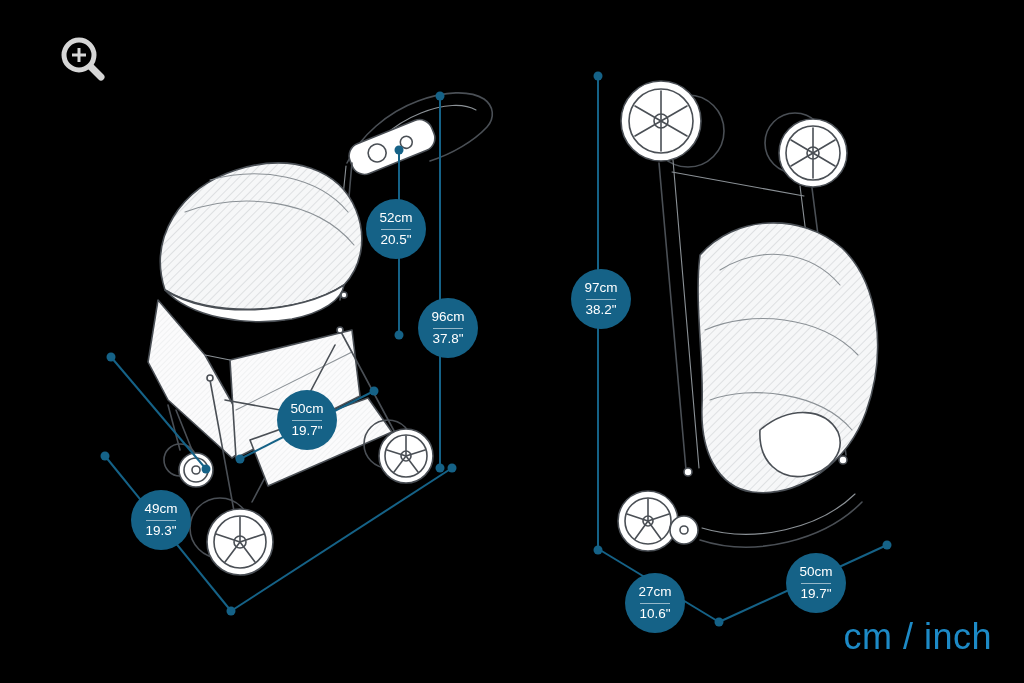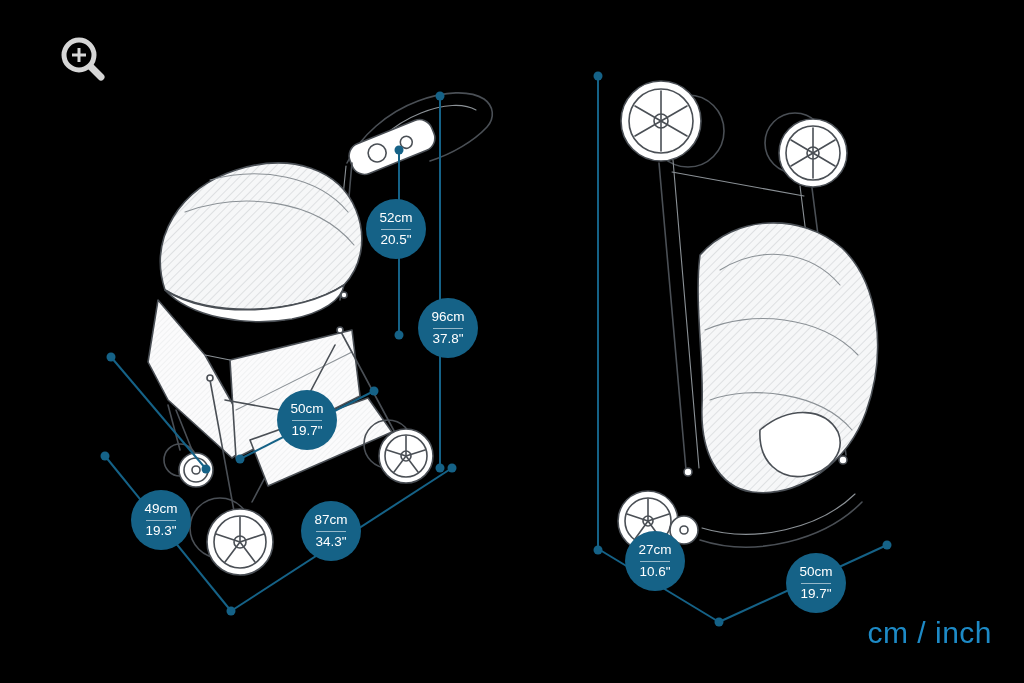--- a/index.html
+++ b/index.html
@@ -11,21 +11,21 @@
   .badge{
     position:absolute;width:60px;height:60px;border-radius:50%;
     background:#156287;color:#ffffff;
     display:flex;flex-direction:column;align-items:center;justify-content:center;
     font-size:13.5px;line-height:1.2;text-align:center;
     box-sizing:border-box;
   }
   .badge .divider{width:30px;height:1px;background:rgba(255,255,255,.55);margin:2px 0;}
   .unit-label{
     position:absolute;right:32px;top:616px;
-    font-size:30px;color:#1d8ac6;letter-spacing:.5px;
+    font-size:36px;color:#1d8ac6;letter-spacing:.5px;
   }
 </style>
 </head>
 <body>
 
 <div class="stage">
 
   <svg width="1024" height="683" viewBox="0 0 1024 683">
     <defs>
       <pattern id="hatch" patternUnits="userSpaceOnUse" width="6" height="6" patternTransform="rotate(45)">
@@ -230,28 +230,28 @@
     <span class="divider"></span>
     <span>19.7"</span>
   </div>
 
   <div class="badge" style="left:131px;top:490px">
     <span>49cm</span>
     <span class="divider"></span>
     <span>19.3"</span>
   </div>
 
-  <div class="badge" style="left:301px;top:501px">
-    <span>87cm</span>
-    <span class="divider"></span>
-    <span>34.3"</span>
-  </div>
-
-
-  <div class="badge" style="left:625px;top:531px">
+
+  <div class="badge" style="left:571px;top:269px">
+    <span>97cm</span>
+    <span class="divider"></span>
+    <span>38.2"</span>
+  </div>
+
+  <div class="badge" style="left:625px;top:573px">
     <span>27cm</span>
     <span class="divider"></span>
     <span>10.6"</span>
   </div>
 
   <div class="badge" style="left:786px;top:553px">
     <span>50cm</span>
     <span class="divider"></span>
     <span>19.7"</span>
   </div>

